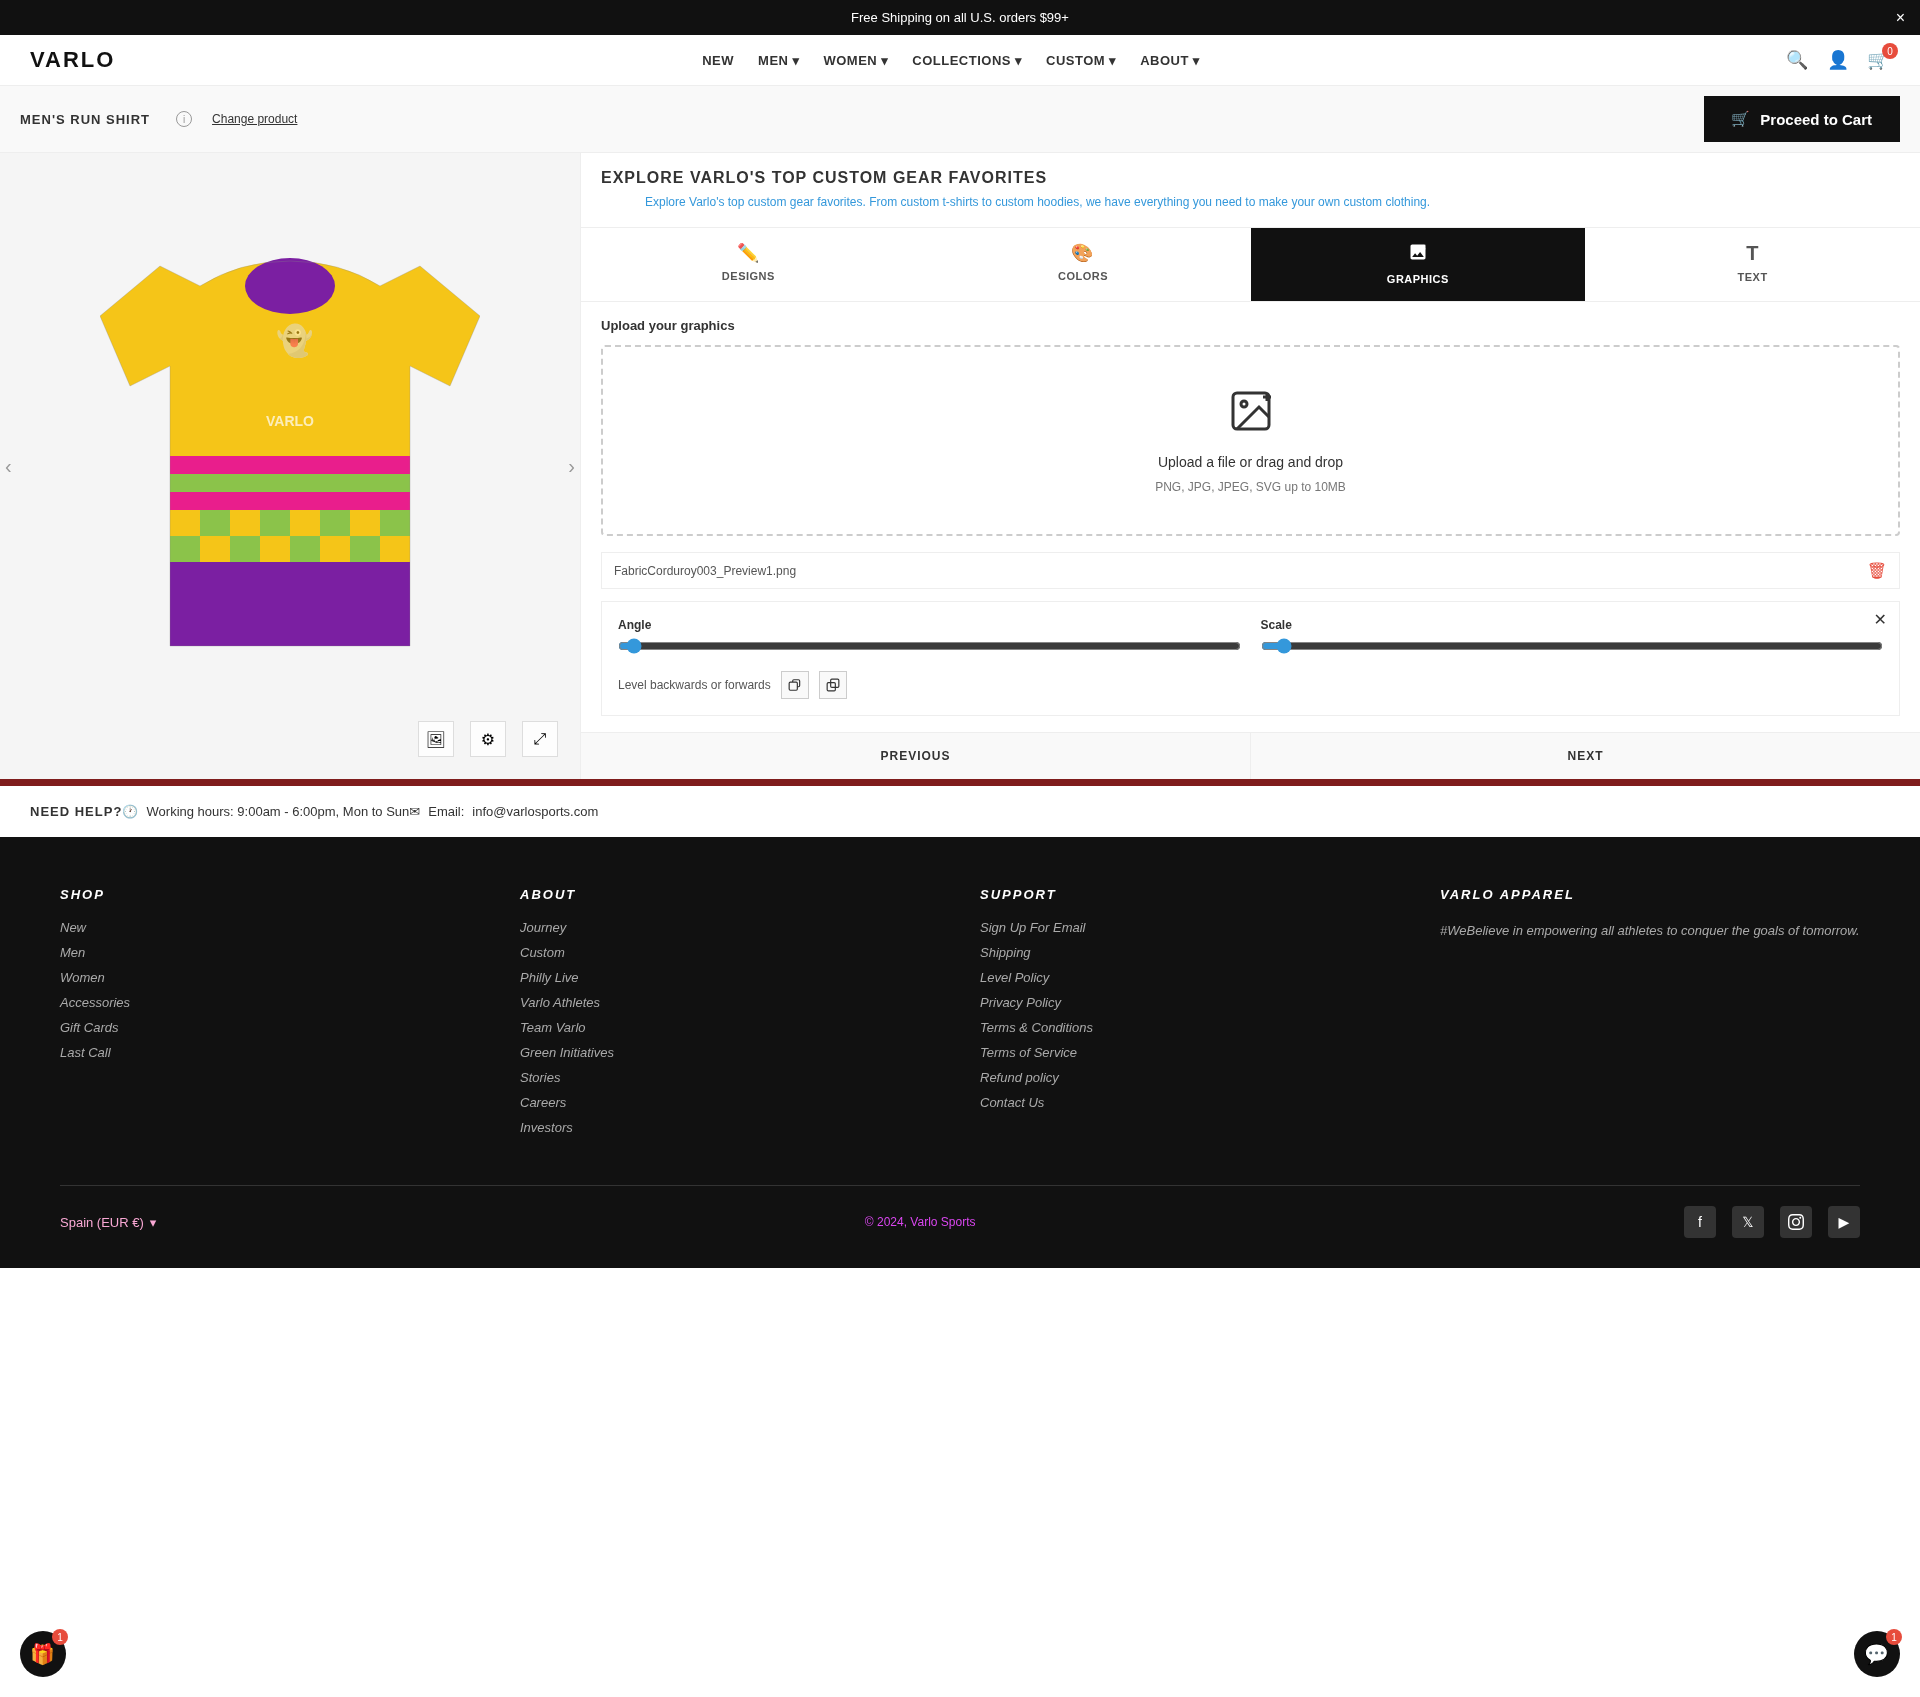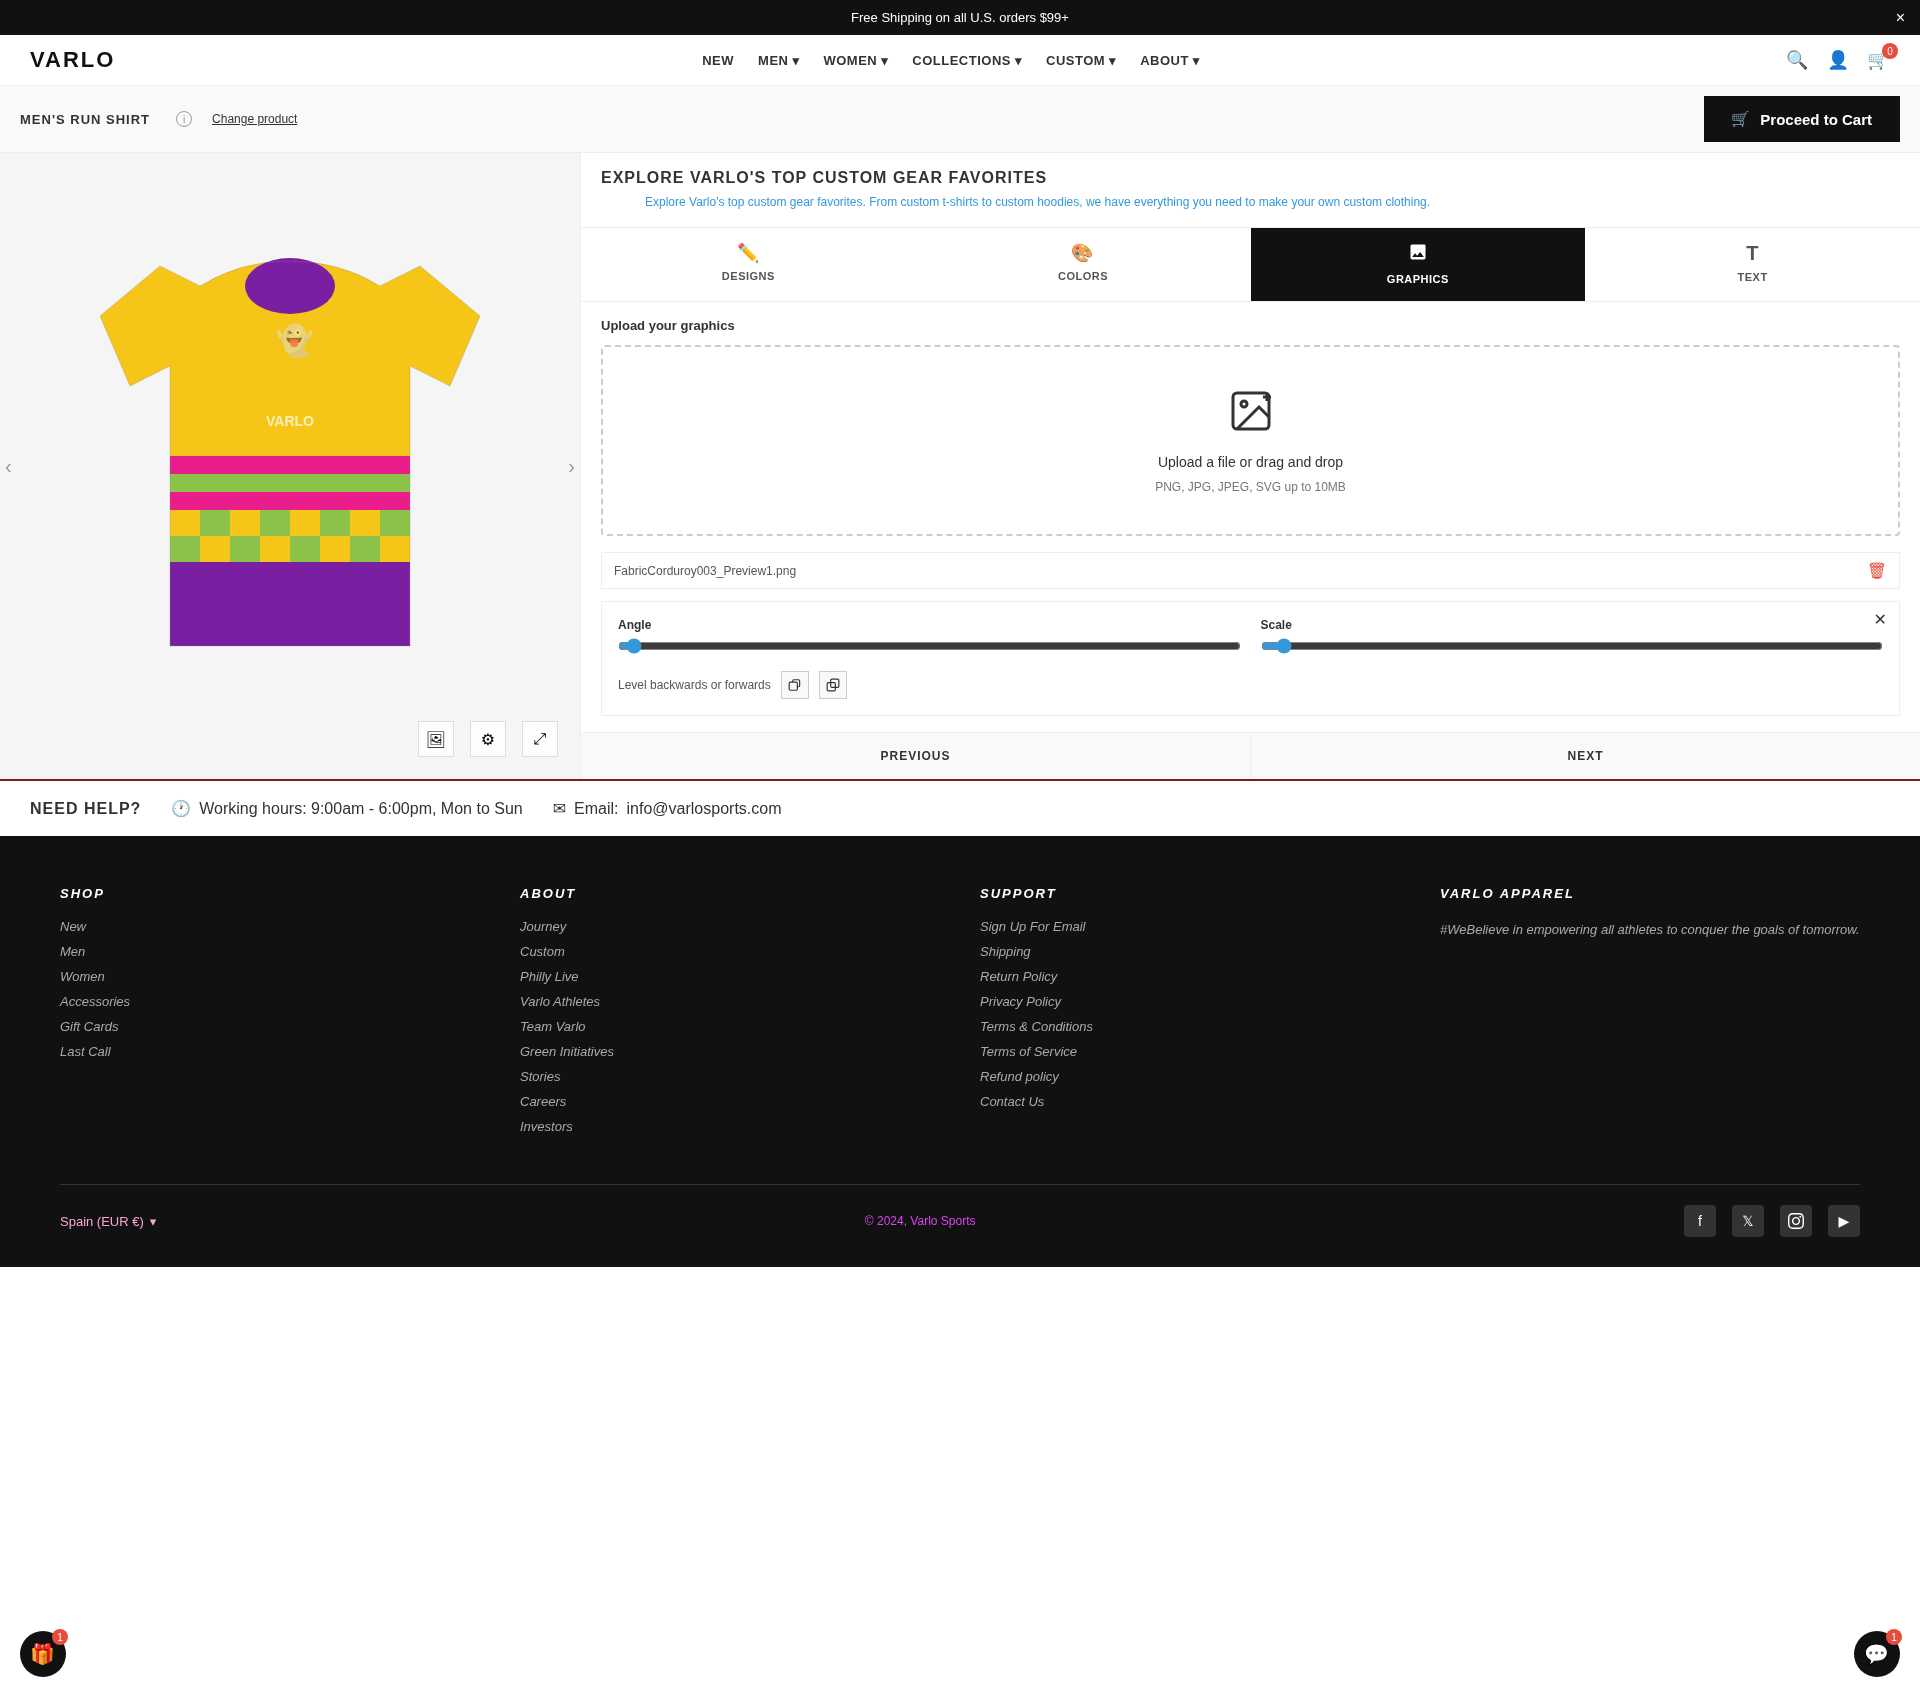--- a/index.html
+++ b/index.html
@@ -368,26 +368,25 @@
       background: #f9f9f9;
       border: none;
       border-right: 1px solid #eee;
       color: #333;
     }
     .bottom-nav-btn:last-child { border-right: none; }
 
     
     .need-help-bar {
       background: #fff;
-      border-top: 2px solid #7f1d1d;
+      border-top: 7px solid #7f1d1d;
       padding: 18px 30px;
       display: flex;
       align-items: center;
-      gap: 30px;
-      font-size: 16px;
+      font-size: 13px;
     }
     .need-help-title {
       font-weight: 800;
       letter-spacing: 1px;
       text-transform: uppercase;
     }
     .help-item {
       display: flex;
       align-items: center;
       gap: 8px;
@@ -782,21 +781,21 @@
       <a class="footer-link">Green Initiatives</a>
       <a class="footer-link">Stories</a>
       <a class="footer-link">Careers</a>
       <a class="footer-link">Investors</a>
     </div>
 
     <div>
       <div class="footer-col-title">SUPPORT</div>
       <a class="footer-link">Sign Up For Email</a>
       <a class="footer-link">Shipping</a>
-      <a class="footer-link">Return Policy</a>
+      <a class="footer-link">Level Policy</a>
       <a class="footer-link">Privacy Policy</a>
       <a class="footer-link">Terms &amp; Conditions</a>
       <a class="footer-link">Terms of Service</a>
       <a class="footer-link">Refund policy</a>
       <a class="footer-link">Contact Us</a>
     </div>
 
     <div>
       <div class="footer-col-title">VARLO APPAREL</div>
       <p class="footer-brand-text">#WeBelieve in empowering all athletes to conquer the goals of tomorrow.</p>

